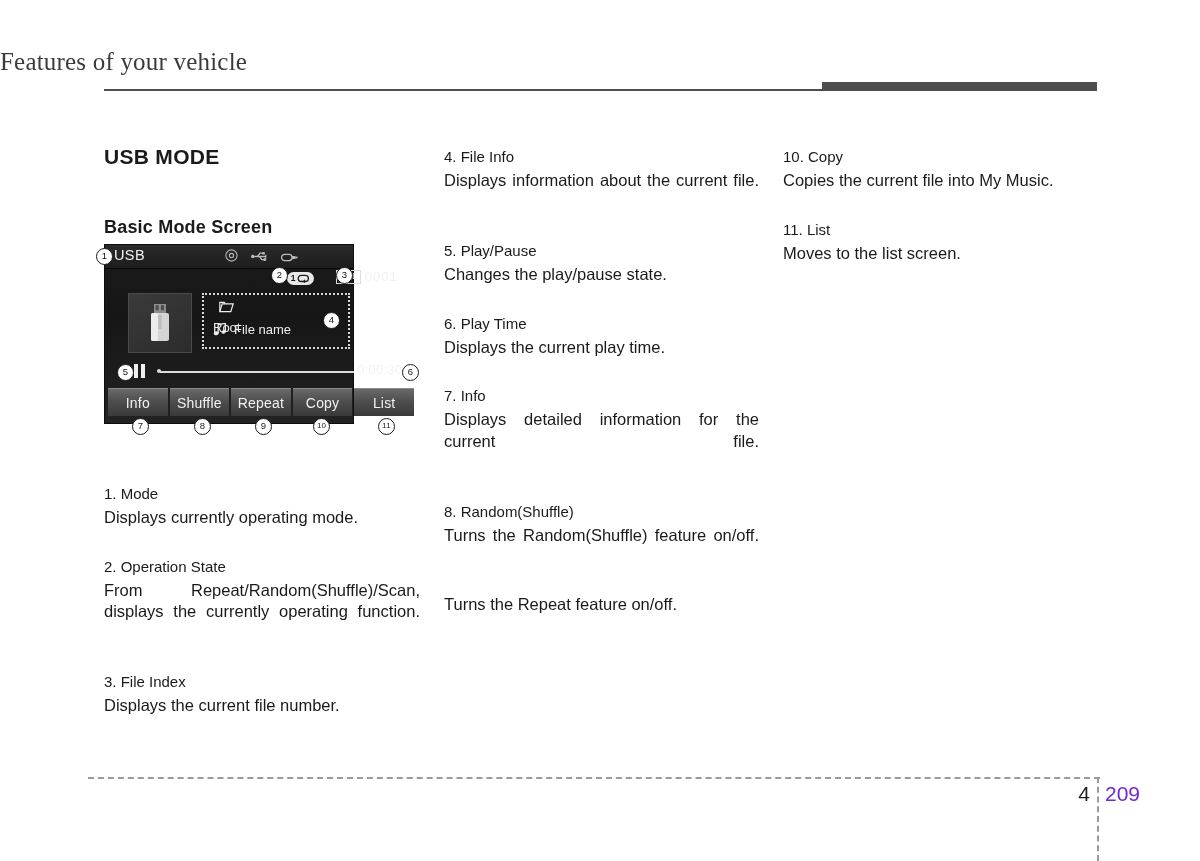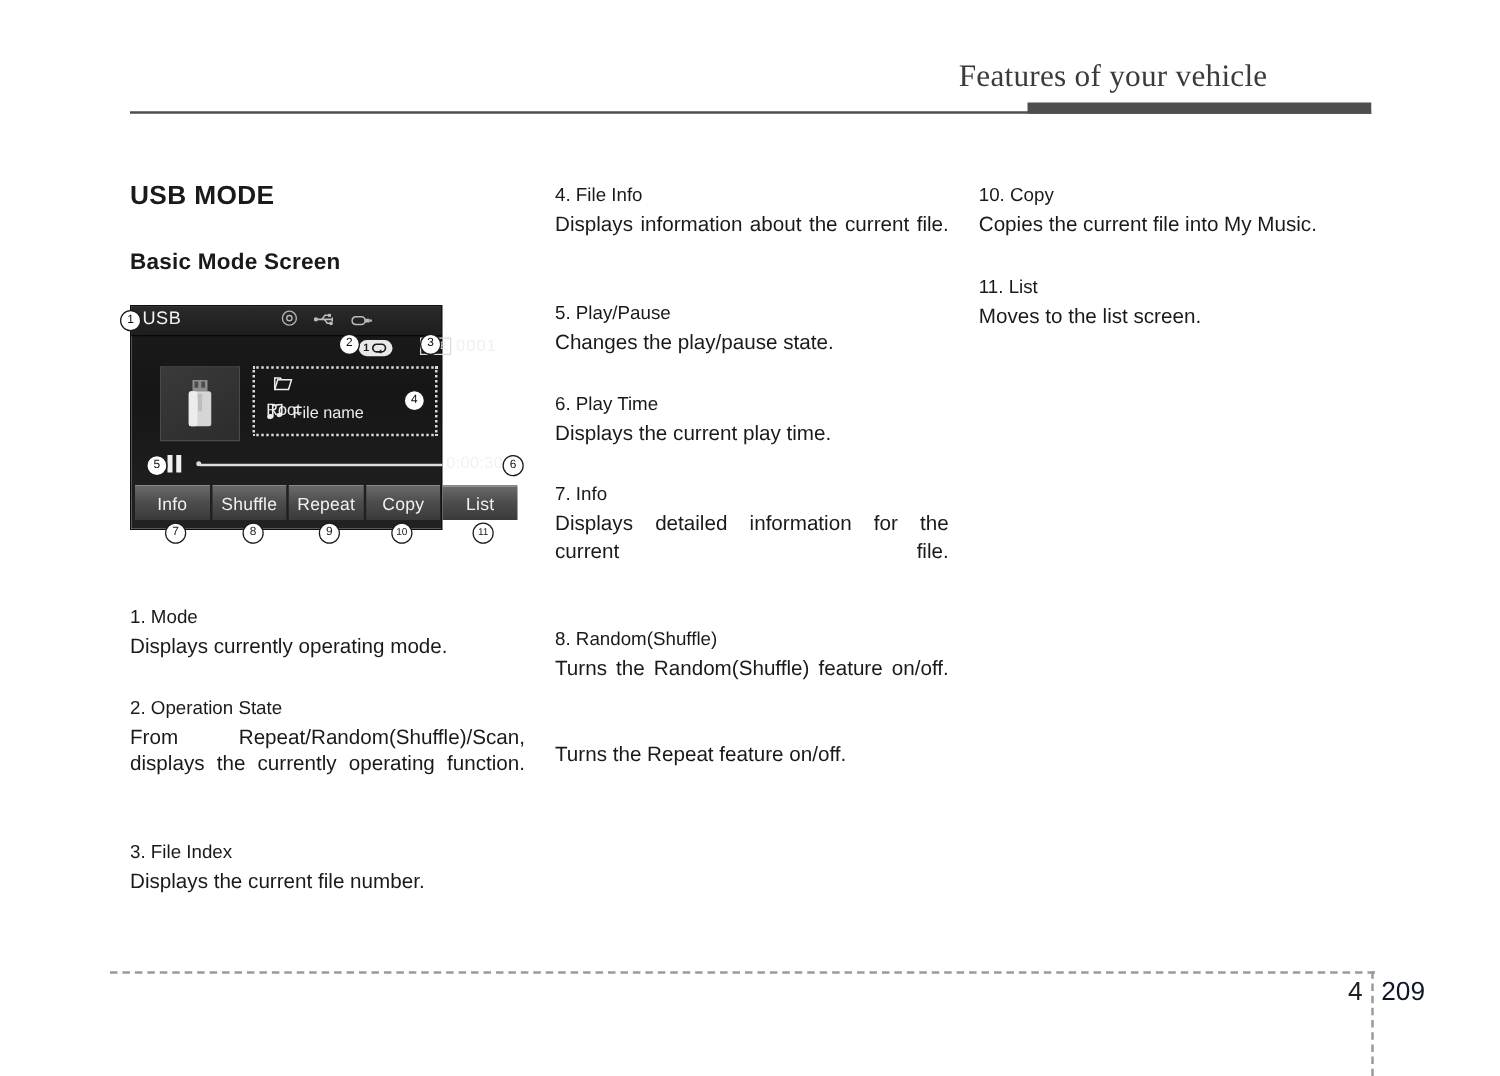--- a/index.html
+++ b/index.html
@@ -9,21 +9,21 @@
     font-family:"Liberation Sans", sans-serif;
     color:#1a1a1a;
     position:relative;
     overflow:hidden;
   }
   .page{position:absolute;inset:0;}
 
   
   .runhead{
     position:absolute;left:0;top:48px;width:1020px;
-    text-align:right;
+    text-align:left;
   }
   .runhead-title{
     display:inline-block;
     font-family:"Liberation Serif", serif;
     font-size:25px;
     color:#3b3b3b;
     padding-right:6px;
     letter-spacing:0.2px;
   }
   .runhead-bar{
@@ -39,21 +39,21 @@
   .col{position:absolute;top:145px;}
   .col-left{left:104px;width:316px;}
   .col-mid{left:444px;width:315px;}
   .col-right{left:783px;width:315px;}
 
   h1.section{
     font-size:21px;font-weight:bold;margin:0 0 0 0;
     letter-spacing:0.3px;
   }
   h2.sub{
-    font-size:18px;font-weight:bold;margin:30px 0 0 0;
+    font-size:18px;font-weight:bold;margin:48px 0 0 0;
     letter-spacing:0.2px;
   }
 
   .entry{margin:0 0 0 0;}
   .entry + .entry{margin-top:26px;}
   .entry-title{
     font-size:15px;line-height:23px;margin:0;
   }
   .entry-body{
     font-size:16.5px;line-height:21.5px;margin:2px 0 0 0;
@@ -181,21 +181,21 @@
   .foot-vdash{
     position:absolute;left:1097px;top:777px;width:0;height:84px;
     border-left:2px dashed #9a9a9a;
   }
   .foot-chap{
     position:absolute;left:1060px;top:782px;width:30px;
     text-align:right;font-size:21px;color:#1f1f1f;
   }
   .foot-page{
     position:absolute;left:1105px;top:782px;
-    font-size:21px;color:#0f172a;
+    font-size:21px;color:#6d28d9;
   }
 </style>
 </head>
 <body>
 
 <div class="page">
 
   <div class="runhead">
     <span class="runhead-title">Features of your vehicle</span>
   </div>

